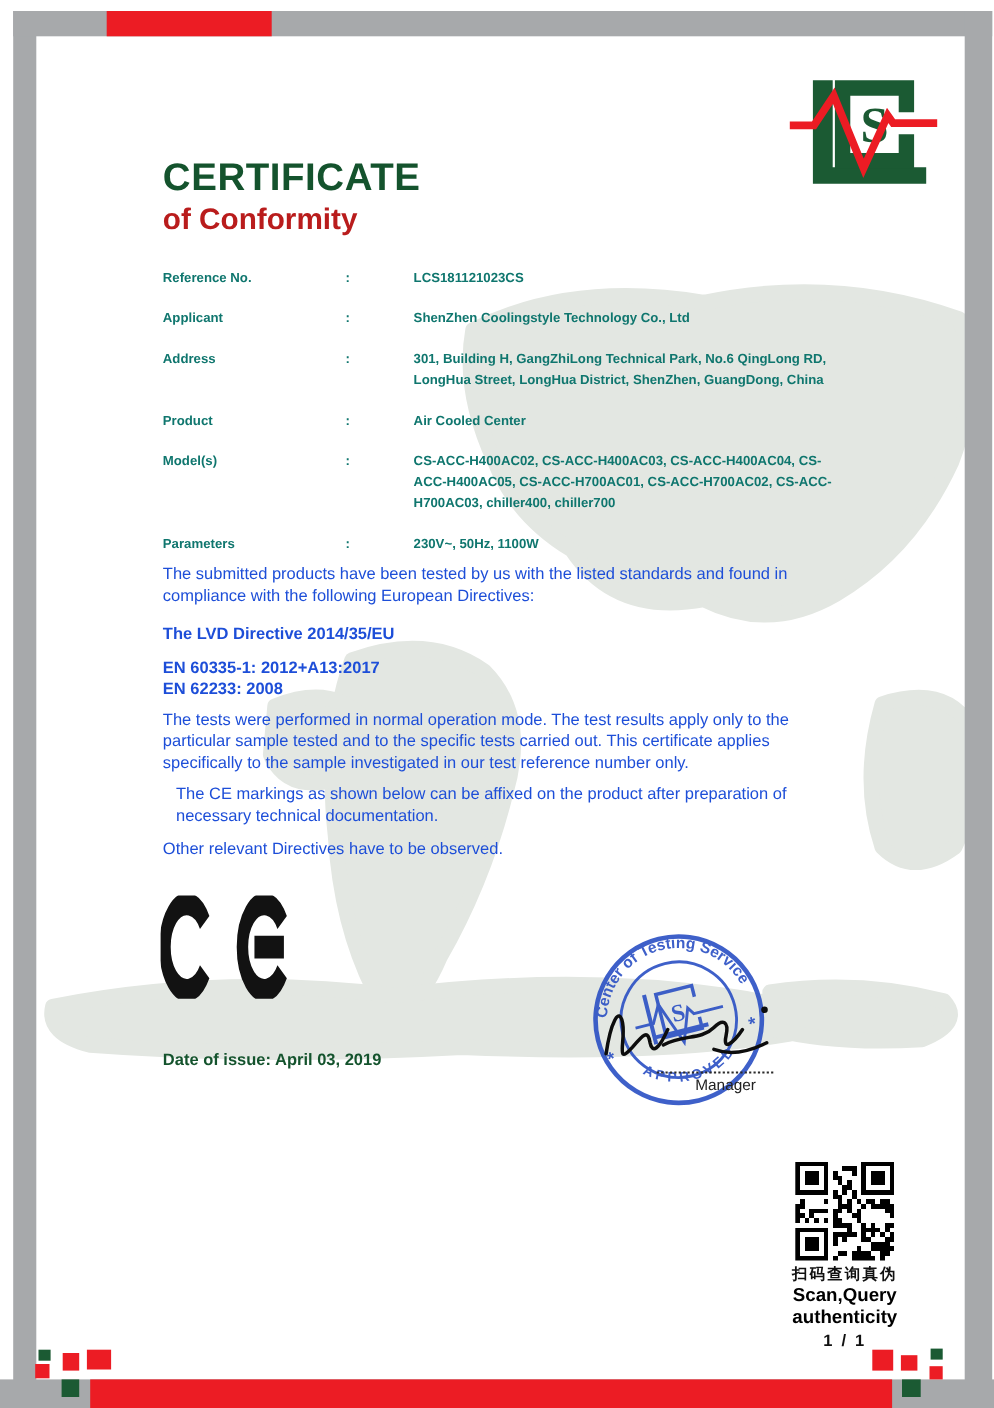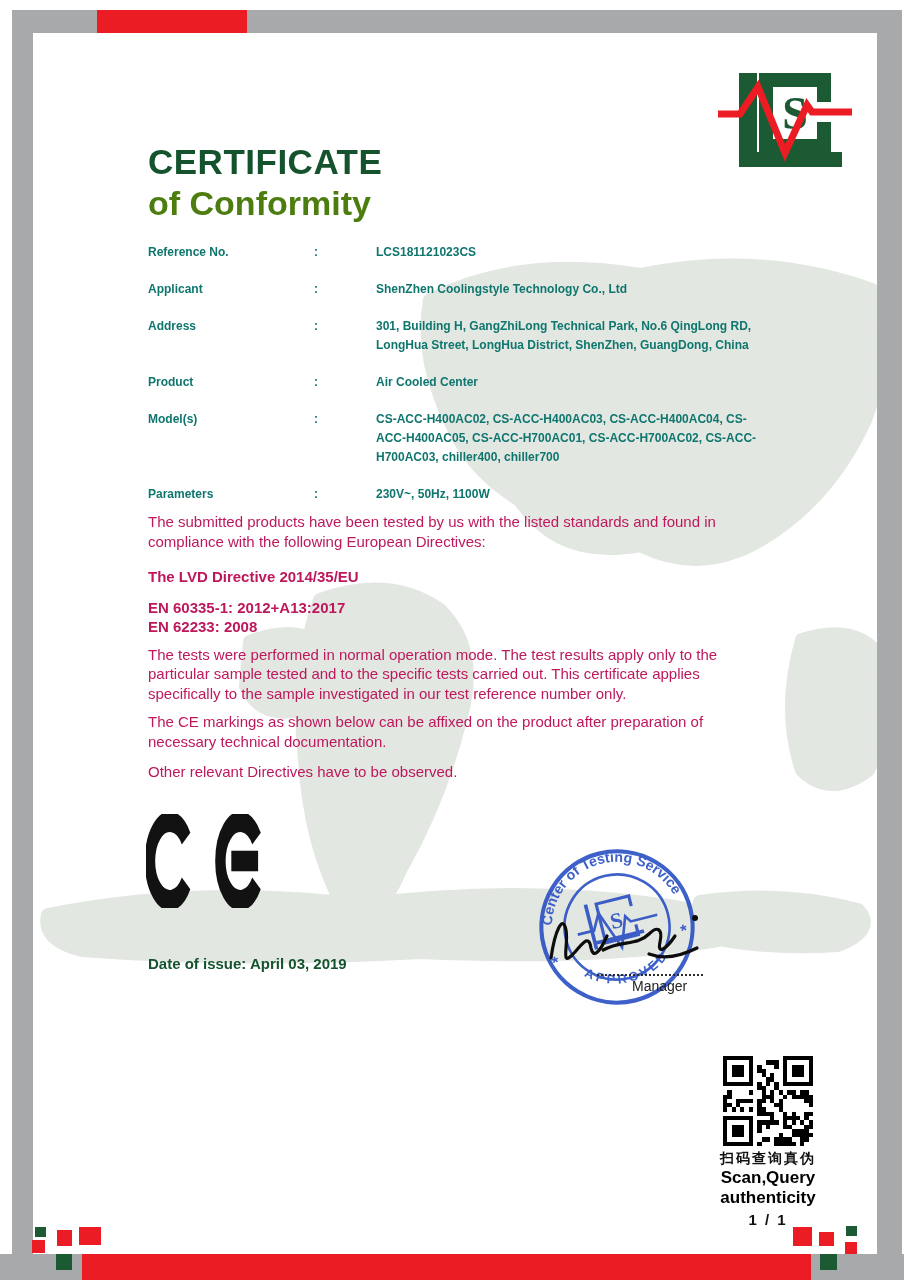--- a/index.html
+++ b/index.html
@@ -23,32 +23,32 @@
   .seg-bottom-red{left:82px;top:1254px;width:729px;height:26px;}
   .sq{z-index:5;}
   .sq.g{background:var(--green);}
   .sq.r{background:var(--red);}
   
   #watermark{left:0;top:0;z-index:1;pointer-events:none;}
   
   .content{z-index:2;}
   #title-block{left:148px;top:142px;}
   #title-main{font-size:35px;font-weight:bold;letter-spacing:0.5px;color:#14532d;}
-  #title-sub{font-size:34px;font-weight:bold;margin-top:2px;color:#4d7c0f;}
+  #title-sub{font-size:27px;font-weight:bold;margin-top:2px;color:#b91c1c;}
   #fields{left:148px;top:243px;width:650px;}
   .frow{display:grid;grid-template-columns:130px 26px 1fr;margin-bottom:18px;
         font-size:12px;font-weight:bold;line-height:19px;color:#0f766e;gap:36px;}
   .fvalue{white-space:pre-line;}
-  #body-text{left:148px;top:512px;width:652px;font-size:15px;line-height:19.5px;color:#be185d;}
+  #body-text{left:148px;top:512px;width:652px;font-size:15px;line-height:19.5px;color:#1d4ed8;}
   #body-text p{white-space:pre-line;}
   .p-intro{margin-bottom:16px;}
   .p-directive{margin-bottom:11px;font-weight:bold;}
   .p-standards{margin-bottom:8px;font-weight:bold;}
   .p-tests{margin-bottom:9px;}
-  .p-ce{margin-bottom:11px;}
+  .p-ce{margin-bottom:11px;margin-left:12px;}
   #ce-wrap{left:146px;top:814px;}
   #date-line{left:148px;top:955px;font-size:15px;font-weight:bold;color:#14532d;}
   #stamp-wrap{left:533px;top:843px;width:168px;height:168px;z-index:2;}
   #signature-wrap{left:545px;top:896px;width:180px;height:100px;z-index:3;}
   #sig-dots{left:597px;top:974px;width:106px;border-bottom:2px dotted #2b2b2b;z-index:3;}
   #manager{left:632px;top:978px;font-size:14px;color:#222;z-index:3;}
   #qr-panel{left:688px;top:1056px;width:160px;text-align:center;}
   #qr-box{width:90px;height:90px;margin:0 auto;}
   #qr-box svg{width:90px;height:90px;display:block;}
   .cap-cn{font-size:14px;font-weight:bold;letter-spacing:2px;margin-top:4px;color:#111;}

